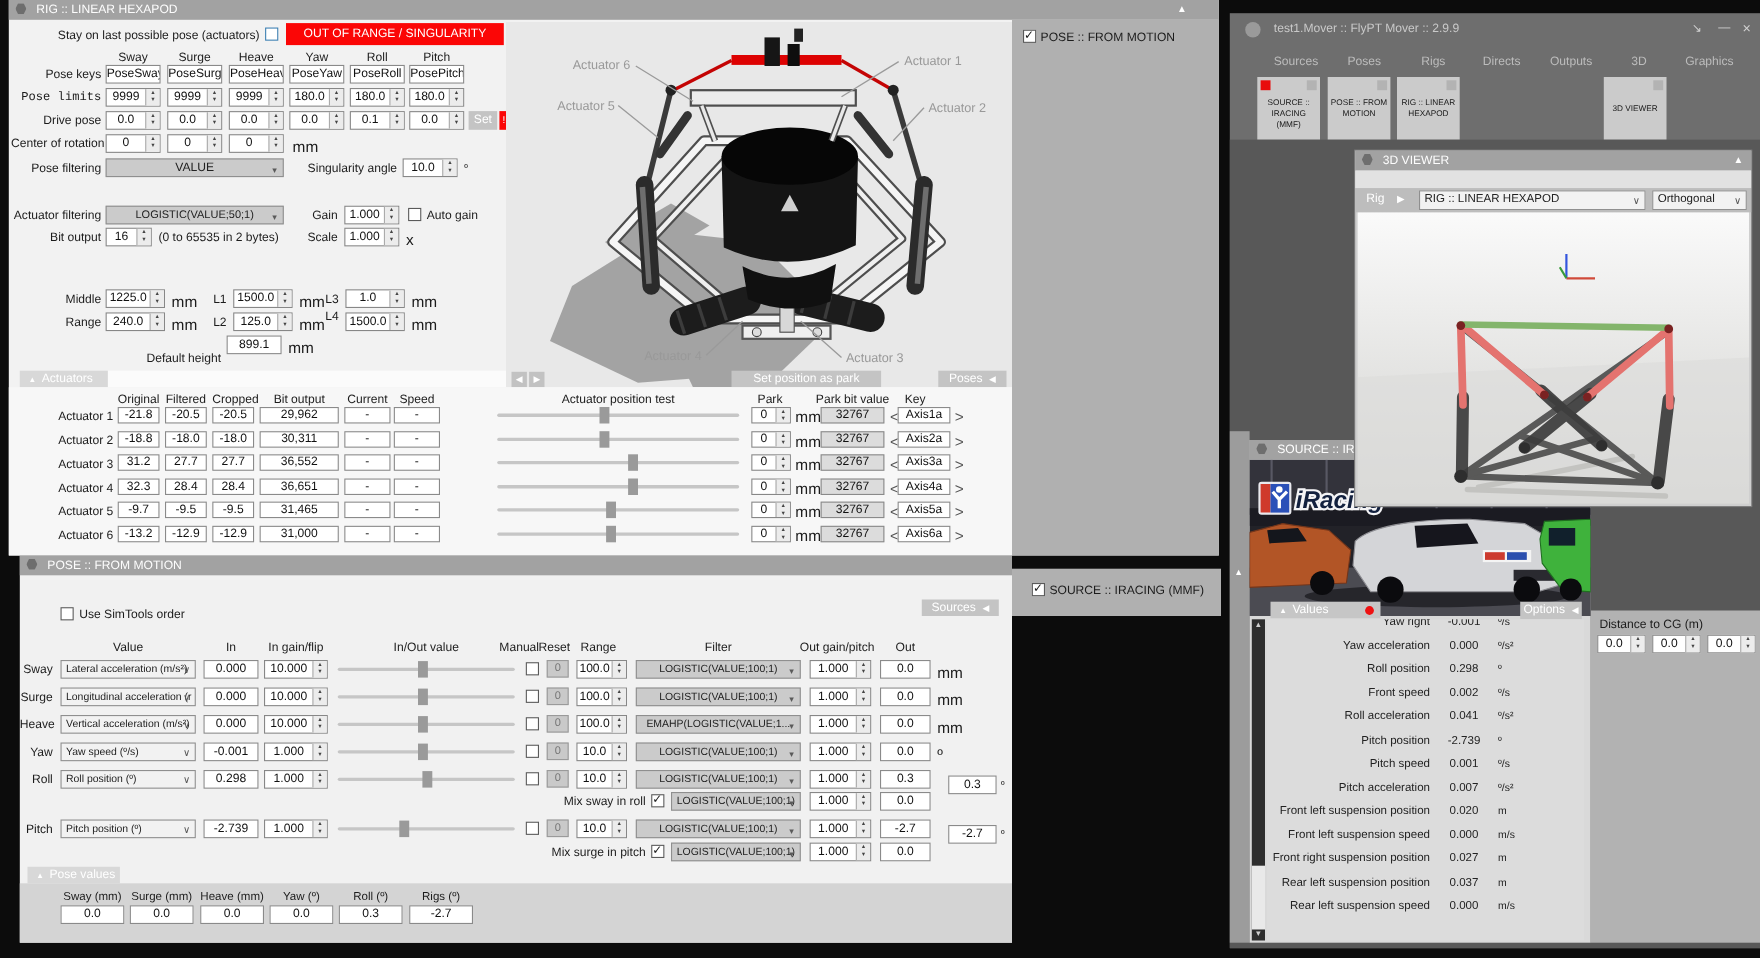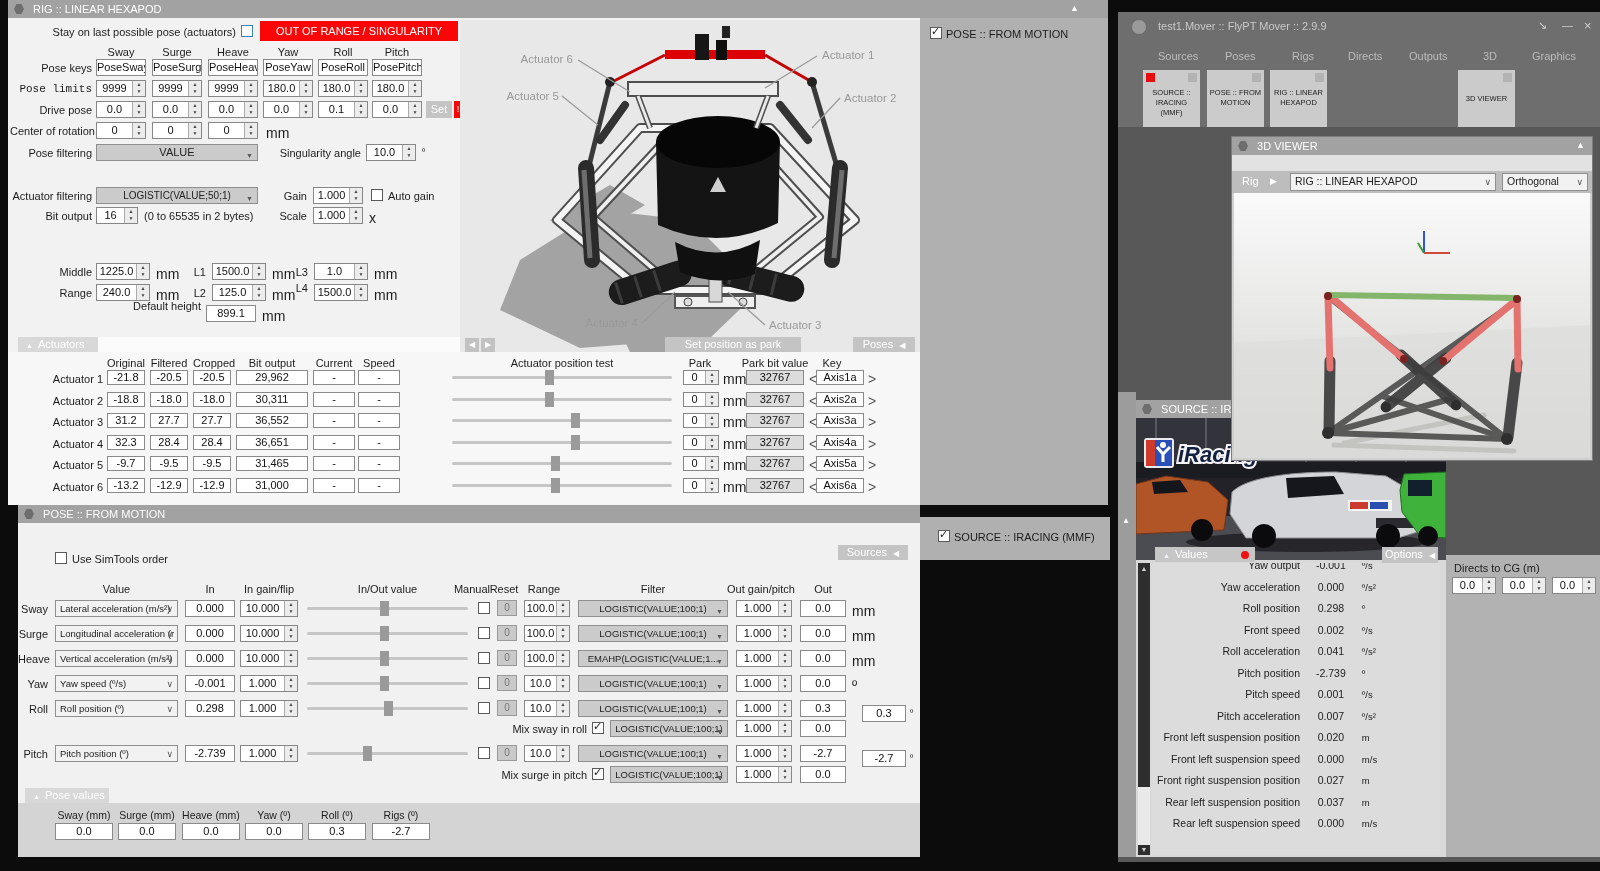--- a/index.html
+++ b/index.html
@@ -120,21 +120,21 @@
       <span class="cap" style="top:24px;">3D VIEWER</span>
     </div>
     <div class="abs" style="left:0;top:115px;width:482px;height:735px;background:#585858;"></div>
   </div>
 
   <div class="abs" style="left:1118px;top:392px;width:18px;height:465px;background:#9c9c9c;">
     <span class="abs" style="left:4px;top:124px;color:#fff;font-size:8px;">▲</span>
   </div>
 
   <div class="abs" style="left:1446px;top:555px;width:154px;height:302px;background:#b2b2b2;">
-    <span class="lbl" style="left:8px;top:7px;">Directs to CG (m)</span>
+    <span class="lbl" style="left:8px;top:7px;">Distance to CG (m)</span>
     <div class="spn" style="left:6px;top:22px;width:44px;">
         <span class="v">0.0</span>
         <span class="ud"></span>
       </div>
     <div class="spn" style="left:56px;top:22px;width:44px;">
         <span class="v">0.0</span>
         <span class="ud"></span>
       </div>
     <div class="spn" style="left:106px;top:22px;width:44px;">
         <span class="v">0.0</span>
@@ -199,21 +199,21 @@
     <div class="abs" style="left:2px;top:163px;width:12px;height:292px;background:#2e2e2e;">
       <span class="abs" style="left:0;top:2px;width:12px;text-align:center;color:#cfcfcf;font-size:7px;">▲</span>
       <span class="abs" style="left:0;bottom:2px;width:12px;text-align:center;color:#cfcfcf;font-size:7px;">▼</span>
       <span class="abs" style="left:0;top:224px;width:12px;height:58px;background:#e9e9e9;"></span>
     </div>
 
     <div class="abs" style="left:16px;top:163px;width:288px;height:292px;background:#dcdcdc;overflow:hidden;">
       <div style="margin-top:-8px;">
 
           <div class="vrow">
-            <span class="vl">Yaw output</span>
+            <span class="vl">Yaw right</span>
             <span class="vv">-0.001</span>
             <span class="vu">º/s</span>
           </div>
 
           <div class="vrow">
             <span class="vl">Yaw acceleration</span>
             <span class="vv">0.000</span>
             <span class="vu">º/s²</span>
           </div>
 
@@ -527,21 +527,21 @@
         <span class="v">125.0</span>
         <span class="ud"></span>
       </div>
     <span class="u" style="left:264px;top:287px;">mm</span>
     <span class="lbl r" style="left:274px;top:282px;width:26px;">L4</span>
     <div class="spn" style="left:306px;top:284px;width:54px;">
         <span class="v">1500.0</span>
         <span class="ud"></span>
       </div>
     <span class="u" style="left:366px;top:287px;">mm</span>
-    <span class="lbl r" style="left:105px;top:300px;width:88px;">Default height</span>
+    <span class="lbl r" style="left:105px;top:320px;width:88px;">Default height</span>
     <div class="box" style="left:198px;top:305px;width:50px;">899.1</div>
     <span class="u" style="left:254px;top:308px;">mm</span>
 
     <svg class="abs" style="left:452px;top:20px;" width="460" height="332" viewBox="0 0 460 332">
       <rect width="460" height="332" fill="#e8e8e8"></rect>
       <g fill="#7f7f7f" opacity="0.65">
         <polygon points="60,240 140,190 230,200 300,270 250,318 120,328 40,290"></polygon>
         <polygon points="150,290 215,298 235,332 170,332"></polygon>
         <polygon points="90,200 150,165 185,185 120,225"></polygon>
       </g>

